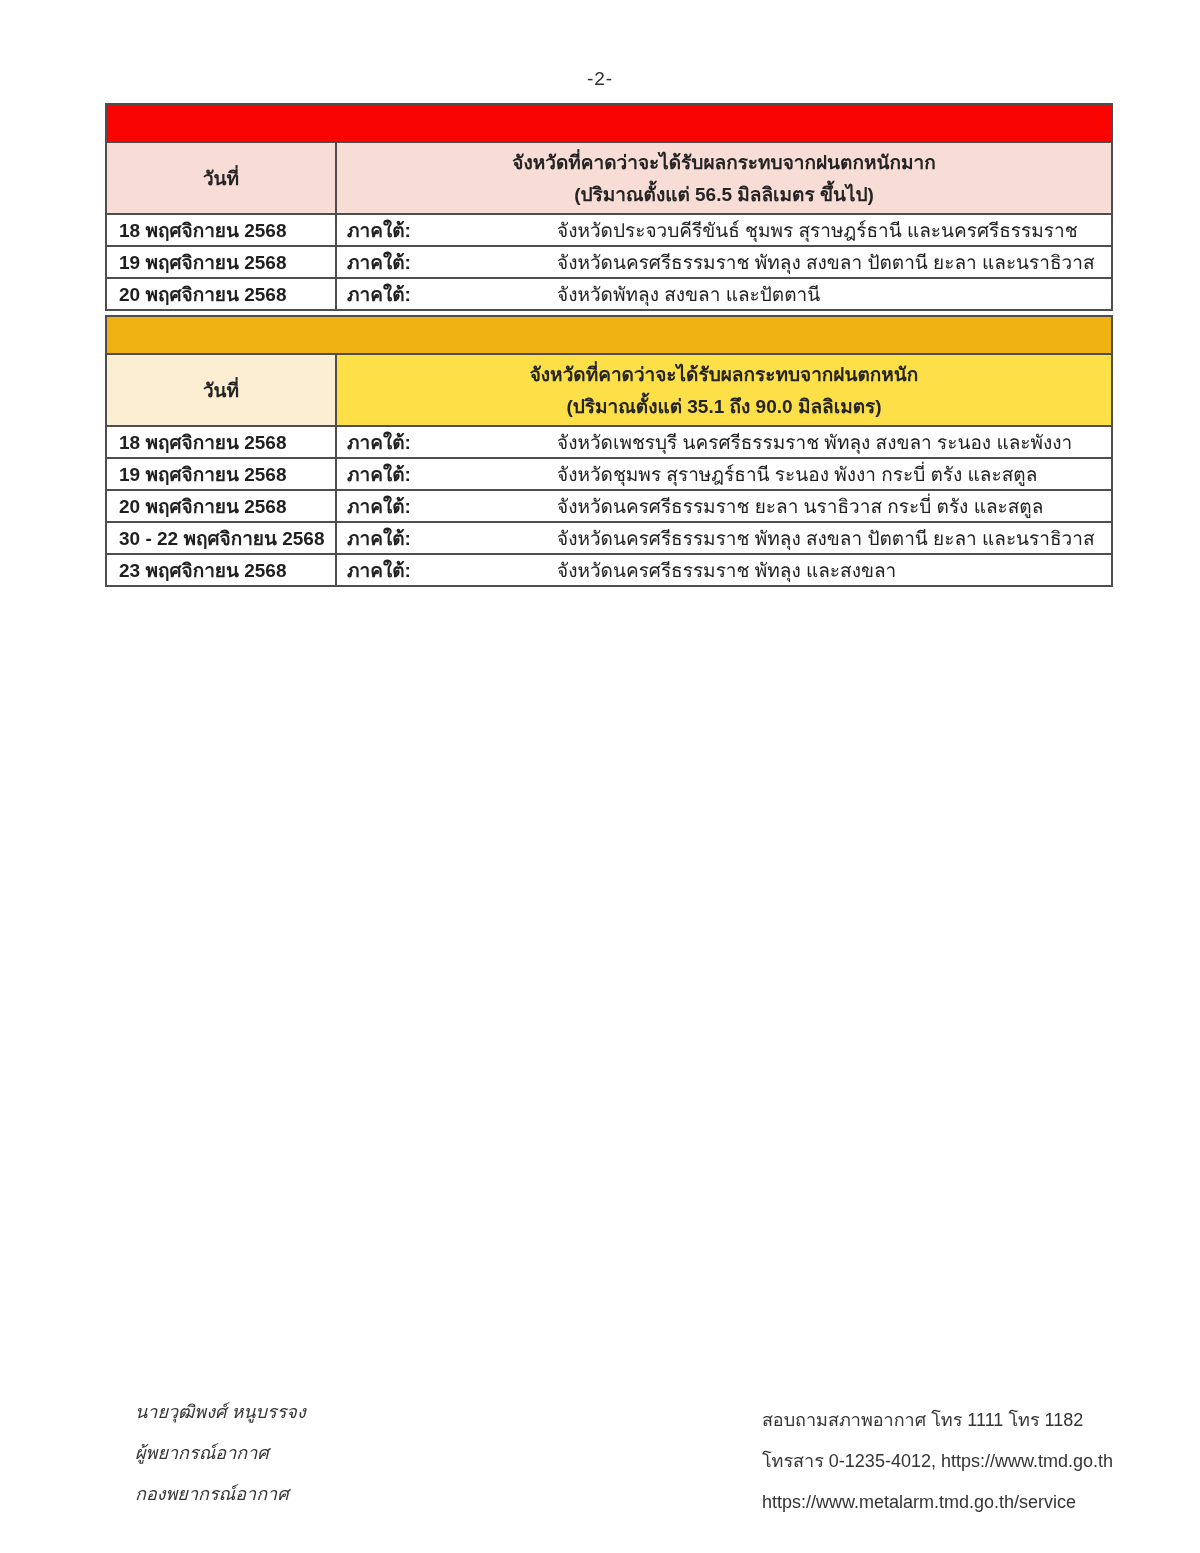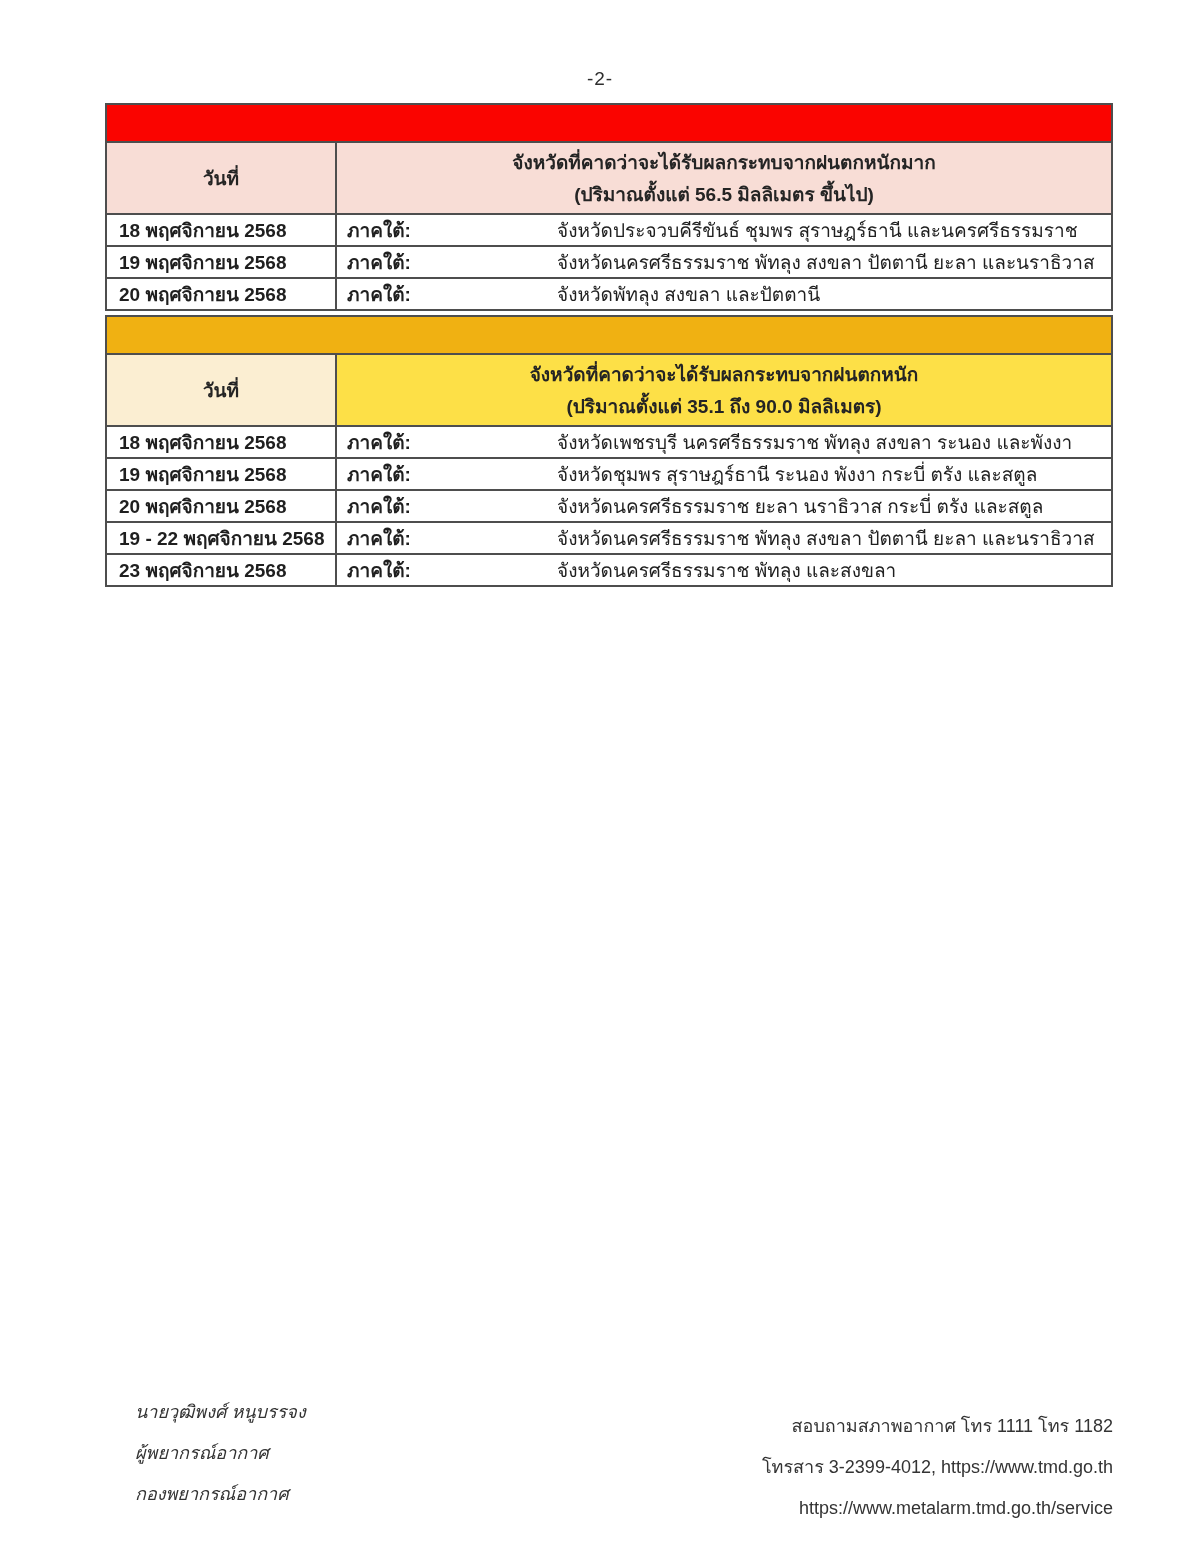--- a/index.html
+++ b/index.html
@@ -60,22 +60,22 @@
   }
   .footer{
     position:absolute; left:0; top:1392px; width:1200px;
     font-size:18px; color:#333333;
   }
   .footer-left{
     position:absolute; left:135px; top:0;
     line-height:41px; text-align:left;font-style:italic;
   }
   .footer-right{
-    position:absolute; right:87px; top:14px;
-    line-height:41px; text-align:right;
+    position:absolute; right:87px; top:8px;
+    line-height:41px; 
   }
 </style>
 </head>
 <body>
 
 <div class="page-number">-2-</div>
 
 <div class="tables">
 
   <table class="alert-table">
@@ -135,36 +135,36 @@
     </tr>
     <tr class="data-row">
       <td class="date-cell">19 พฤศจิกายน 2568</td>
       <td class="impact-cell"><span class="region-label">ภาคใต้:</span><span class="provinces-text">จังหวัดชุมพร สุราษฎร์ธานี ระนอง พังงา กระบี่ ตรัง และสตูล</span></td>
     </tr>
     <tr class="data-row">
       <td class="date-cell">20 พฤศจิกายน 2568</td>
       <td class="impact-cell"><span class="region-label">ภาคใต้:</span><span class="provinces-text">จังหวัดนครศรีธรรมราช ยะลา นราธิวาส กระบี่ ตรัง และสตูล</span></td>
     </tr>
     <tr class="data-row">
-      <td class="date-cell">19 - 22 พฤศจิกายน 2568</td>
+      <td class="date-cell">30 - 22 พฤศจิกายน 2568</td>
       <td class="impact-cell"><span class="region-label">ภาคใต้:</span><span class="provinces-text">จังหวัดนครศรีธรรมราช พัทลุง สงขลา ปัตตานี ยะลา และนราธิวาส</span></td>
     </tr>
     <tr class="data-row">
       <td class="date-cell">23 พฤศจิกายน 2568</td>
       <td class="impact-cell"><span class="region-label">ภาคใต้:</span><span class="provinces-text">จังหวัดนครศรีธรรมราช พัทลุง และสงขลา</span></td>
     </tr>
   </tbody>
     </table>
 
 </div>
 
 <div class="footer">
   <div class="footer-left">
     <div>นายวุฒิพงศ์ หนูบรรจง</div>
     <div>ผู้พยากรณ์อากาศ</div>
     <div>กองพยากรณ์อากาศ</div>
   </div>
   <div class="footer-right">
     <div>สอบถามสภาพอากาศ โทร 1111 โทร 1182</div>
-    <div>โทรสาร 3-2399-4012, https://www.tmd.go.th</div>
+    <div>โทรสาร 0-1235-4012, https://www.tmd.go.th</div>
     <div>https://www.metalarm.tmd.go.th/service</div>
   </div>
 </div>
 
 </body></html>

